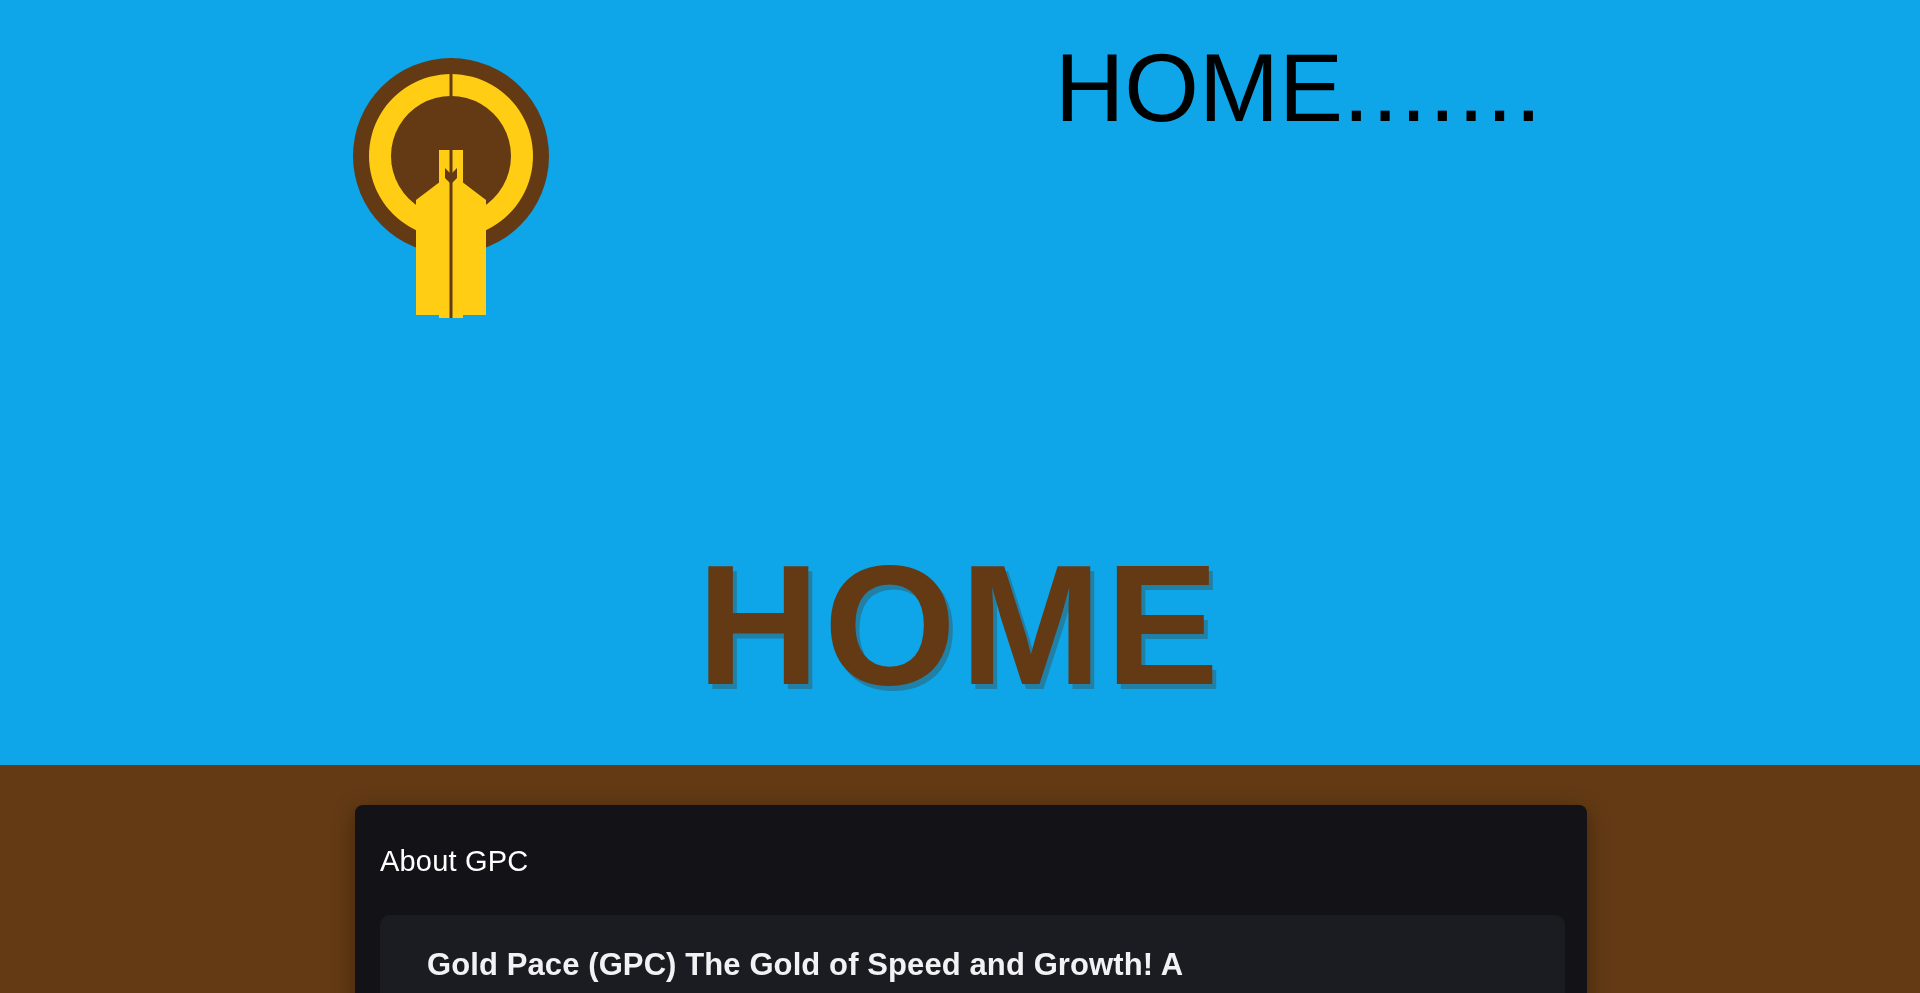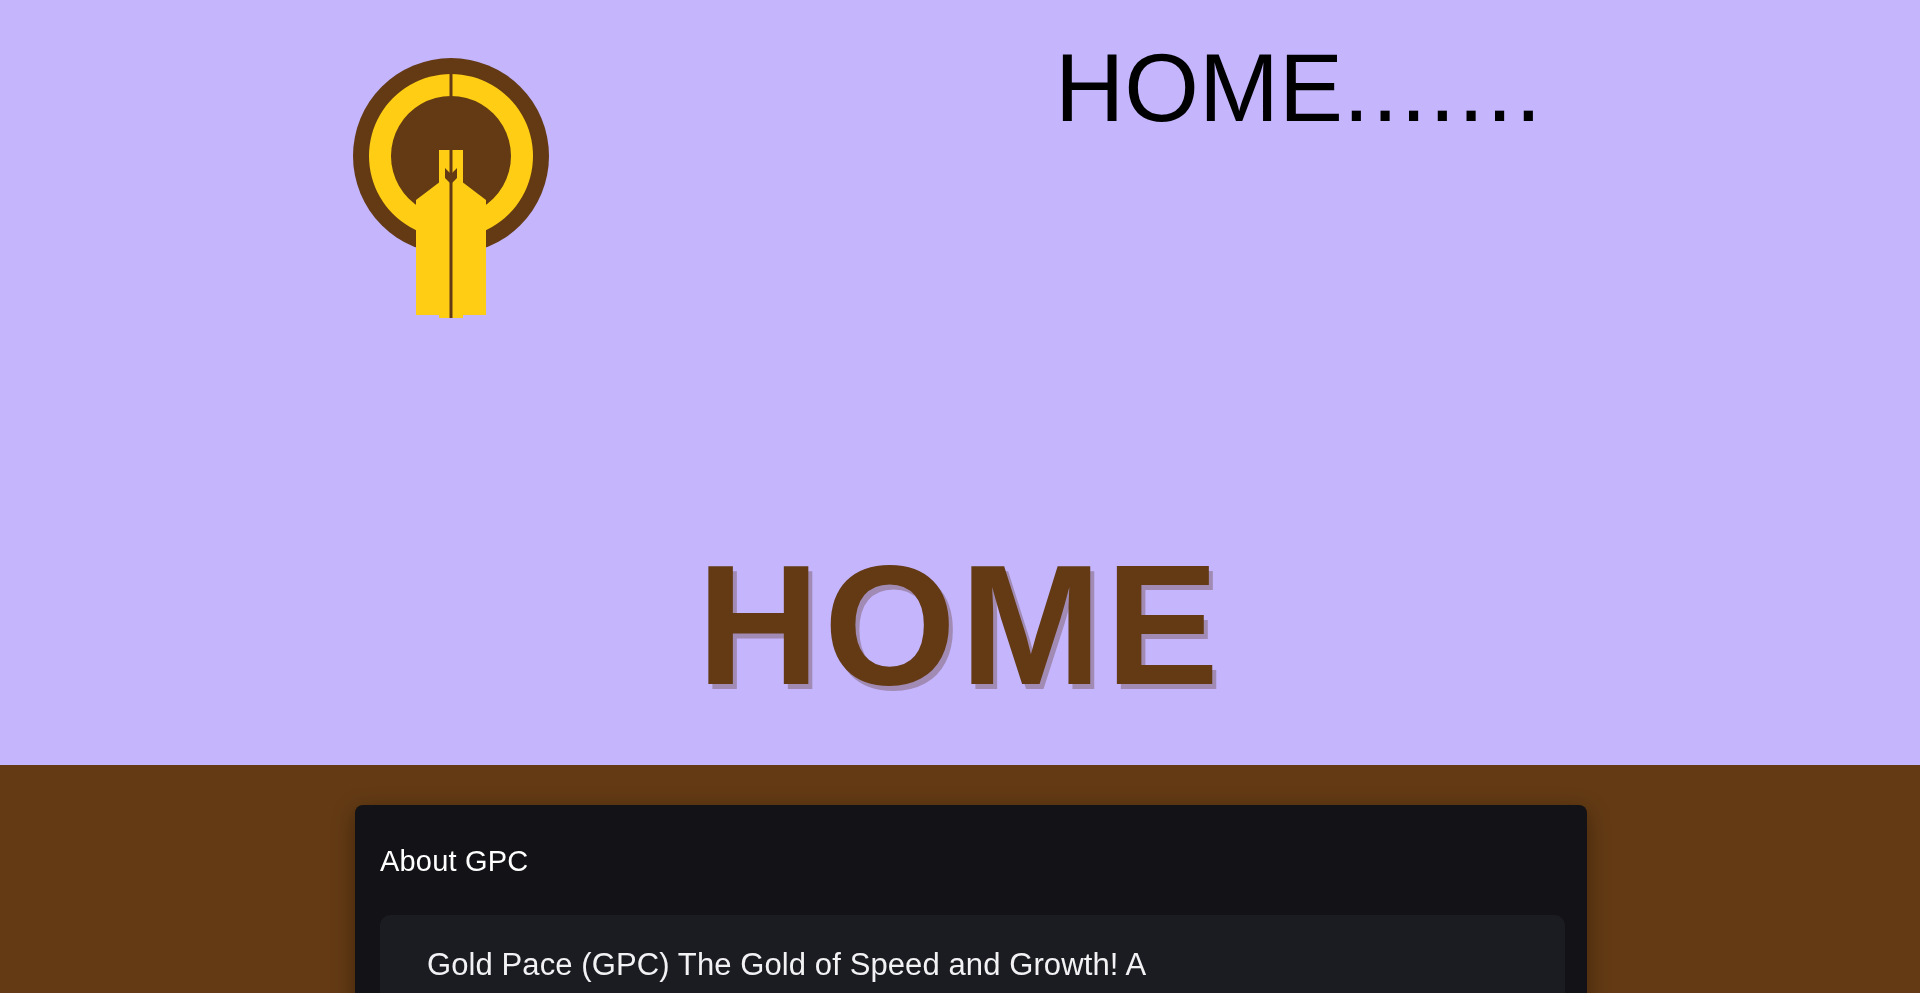--- a/index.html
+++ b/index.html
@@ -9,21 +9,21 @@
     overflow:hidden;
     font-family:"Liberation Sans", sans-serif;
     background:#ae9442;
   }
   .page { position:relative; width:1920px; height:993px; }
 
   
   .hero {
     position:absolute; left:0; top:0;
     width:1920px; height:765px;
-    background:#c4b5fd;
+    background:#0ea5e9;
   }
 
   
   .topbar {
     position:absolute; left:0; top:0;
     width:1920px; height:330px;
   }
 
   .logo-wrap {
     position:absolute; left:353px; top:50px;
@@ -95,21 +95,21 @@
   .about-card-body {
     position:absolute; left:25px; top:110px;
     width:1185px; height:200px;
     background:#1b1c22;
     border-radius:10px;
   }
   .about-text {
     position:absolute; left:47px; top:28px;
     width:1100px;
     font-size:31px;
-    font-weight:400;
+    font-weight:700;
     line-height:1.45;
     color:#f2f2f4;
     letter-spacing:0.1px;
   }
 </style>
 </head>
 <body>
 
 <div class="page">
 

